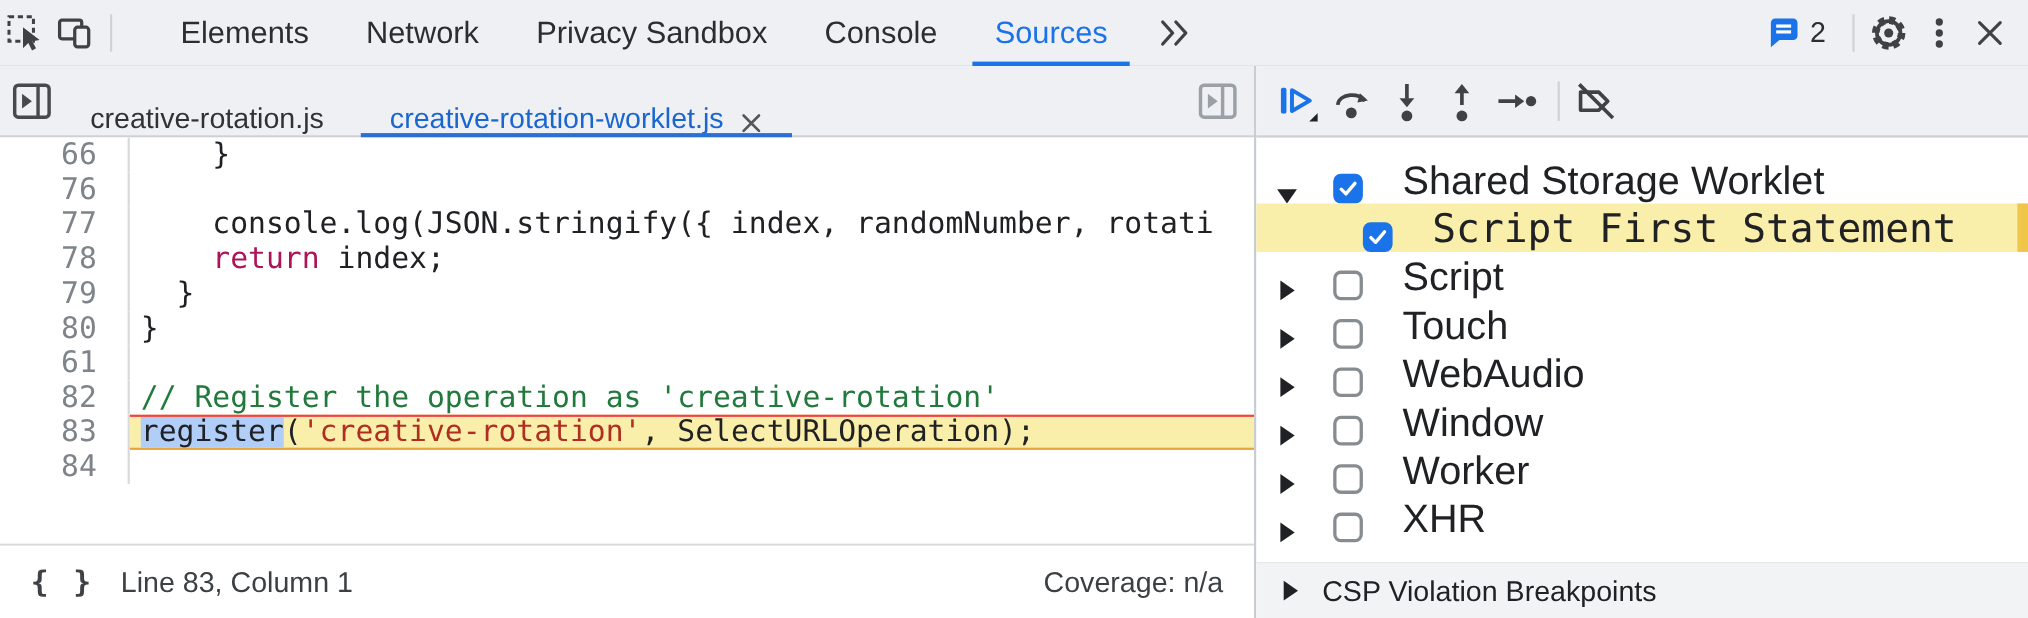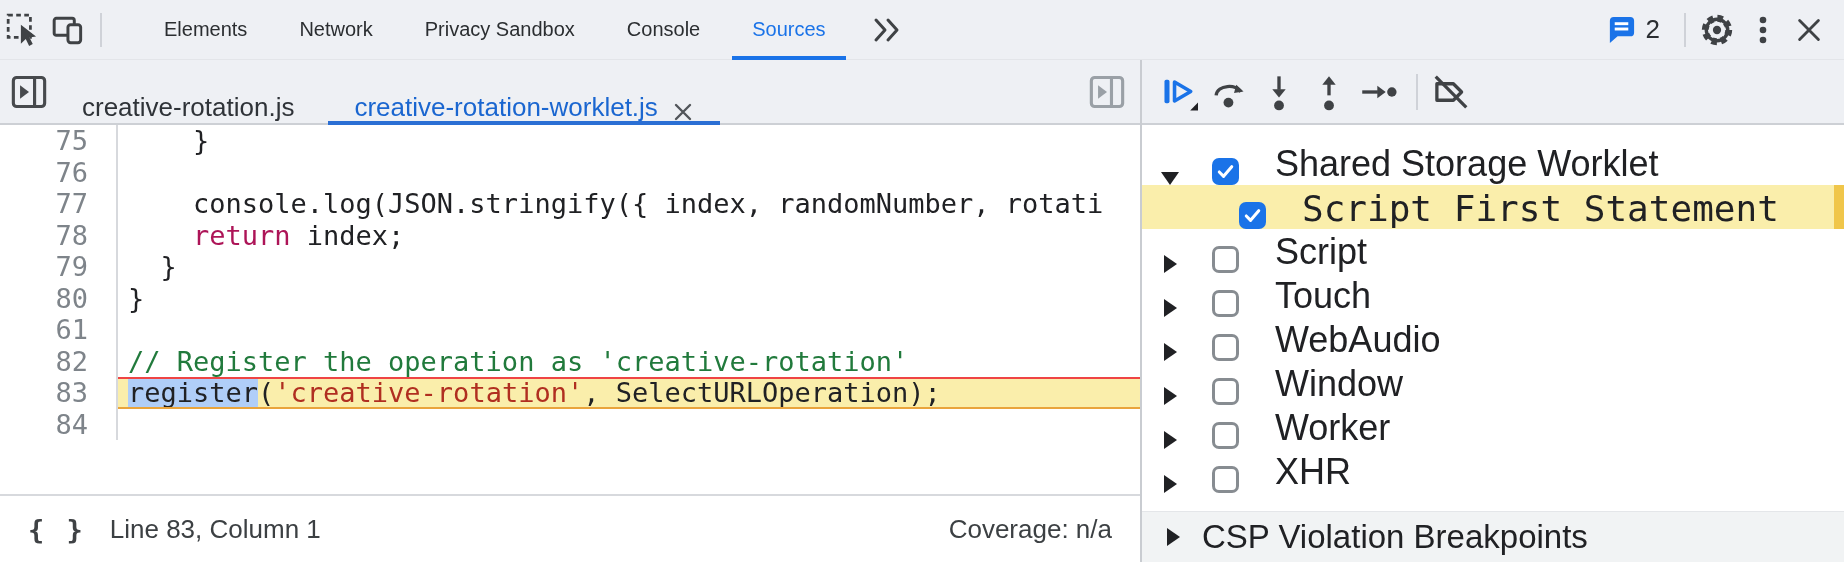--- a/index.html
+++ b/index.html
@@ -9,21 +9,21 @@
     background:#fff; color:#202124; }
 
   
   .main-toolbar { height:60px; flex:0 0 60px; background:#eef0f4;
     display:flex; align-items:center; border-bottom:1px solid #e3e5e9; }
   .tb-icon { width:46px; height:46px; display:flex; align-items:center; justify-content:center;
     flex:0 0 auto; }
   .tb-sep { width:2px; height:34px; background:#cfd2d8; margin:0 8px; flex:0 0 auto; }
   .main-tabs { display:flex; height:60px; margin-left:28px; }
   .main-tab { height:60px; display:flex; align-items:center; padding:16px 26px;
-    font-size:20px; color:#2b2e31; position:relative; white-space:nowrap; cursor:default; }
+    font-size:28px; color:#2b2e31; position:relative; white-space:nowrap; cursor:default; }
   .main-tab.active { color:#1a73e8;text-align:center; }
   .main-tab.active::after { content:""; position:absolute; left:6px; right:6px; bottom:0;
     height:4px; background:#1a73e8; }
   .more-tabs { padding:0 18px; display:flex; align-items:center; }
   .tb-spacer { flex:1; }
   .issues-wrap { display:flex; align-items:center; gap:9px; margin-right:16px; }
   .issues-count { font-size:26px; color:#2b2e31; }
 
   
   .dt-body { flex:1; display:flex; min-height:0; }
@@ -78,21 +78,21 @@
     border-top:13px solid #202124; }
   .caret-right { width:0; height:0; border-top:9px solid transparent; border-bottom:9px solid transparent;
     border-left:13px solid #202124; }
   .cb { width:27px; height:27px; border-radius:7px; flex:0 0 27px; margin-left:12px;
     display:flex; align-items:center; justify-content:center; }
   .cb.checked { background:#1a73e8; }
   .cb.unchecked { background:#fff; border:3px solid #878c91; }
   .edge-marker { position:absolute; right:0; top:0; width:10px; height:100%; background:#f0c64a; }
 
   .csp-header { height:51px; margin-top:18px; background:#f1f3f4; display:flex; align-items:center;
-    padding-left:25px; font-size:33px; color:#202124; border-top:1px solid #e4e6e9; }
+    padding-left:25px; font-size:26px; color:#202124; border-top:1px solid #e4e6e9; }
   .csp-header .bp-label { margin-left:22px; }
 
   svg { display:block; }
 </style>
 </head>
 <body>
 
 <div class="devtools">
 
   <div class="main-toolbar">
@@ -182,21 +182,21 @@
         <div class="tb-icon" style="margin-right:10px">
           <svg width="38" height="38" viewBox="0 0 34 34">
             <rect x="3" y="4" width="28" height="26" rx="3" fill="none" stroke="#9aa0a6" stroke-width="2.8"></rect>
             <line x1="21" y1="4" x2="21" y2="30" stroke="#9aa0a6" stroke-width="2.8"></line>
             <path d="M9 11 L17 17 L9 23 Z" fill="#9aa0a6"></path>
           </svg>
         </div>
       </div>
 
       <div class="code-area" id="code-area">
-          <div class="code-line"><div class="gutter-num">75</div><div class="line-content"><span class="seg-plain">    }</span></div></div>
+          <div class="code-line"><div class="gutter-num">66</div><div class="line-content"><span class="seg-plain">    }</span></div></div>
           <div class="code-line"><div class="gutter-num">76</div><div class="line-content"></div></div>
           <div class="code-line"><div class="gutter-num">77</div><div class="line-content"><span class="seg-plain">    console.log(JSON.stringify({ index, randomNumber, rotati</span></div></div>
           <div class="code-line"><div class="gutter-num">78</div><div class="line-content"><span class="seg-plain">    </span><span class="seg-keyword">return</span><span class="seg-plain"> index;</span></div></div>
           <div class="code-line"><div class="gutter-num">79</div><div class="line-content"><span class="seg-plain">  }</span></div></div>
           <div class="code-line"><div class="gutter-num">80</div><div class="line-content"><span class="seg-plain">}</span></div></div>
           <div class="code-line"><div class="gutter-num">61</div><div class="line-content"></div></div>
           <div class="code-line"><div class="gutter-num">82</div><div class="line-content"><span class="seg-comment">// Register the operation as 'creative-rotation'</span></div></div>
           <div class="code-line"><div class="gutter-num">83</div><div class="line-content hl"><span class="seg-plain tok-hl">register</span><span class="seg-plain">(</span><span class="seg-string">'creative-rotation'</span><span class="seg-plain">, SelectURLOperation);</span></div></div>
           <div class="code-line"><div class="gutter-num">84</div><div class="line-content"></div></div>
         </div>

